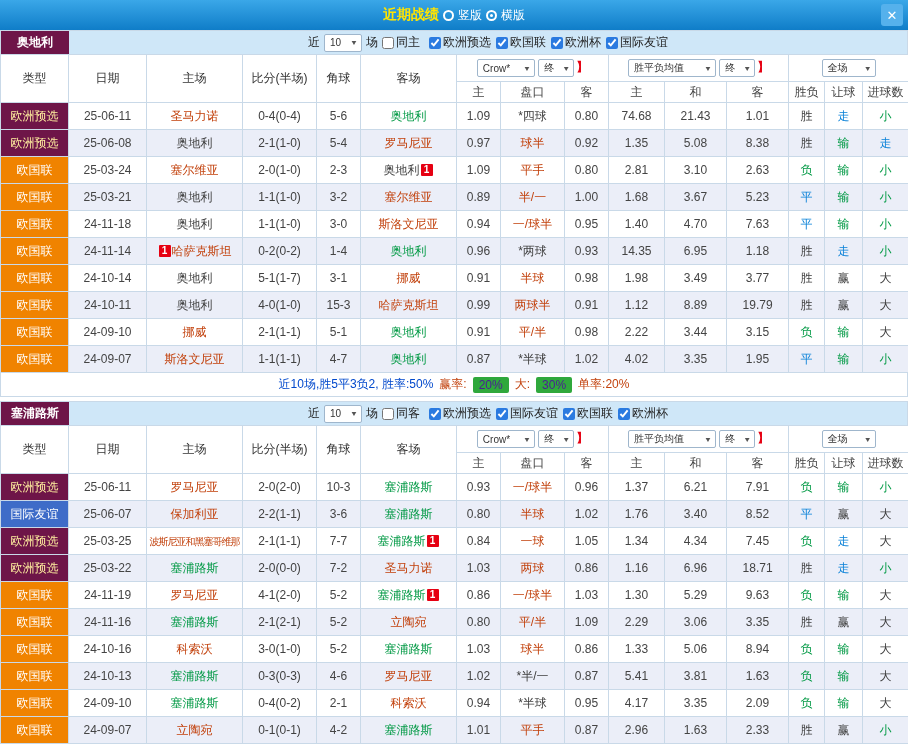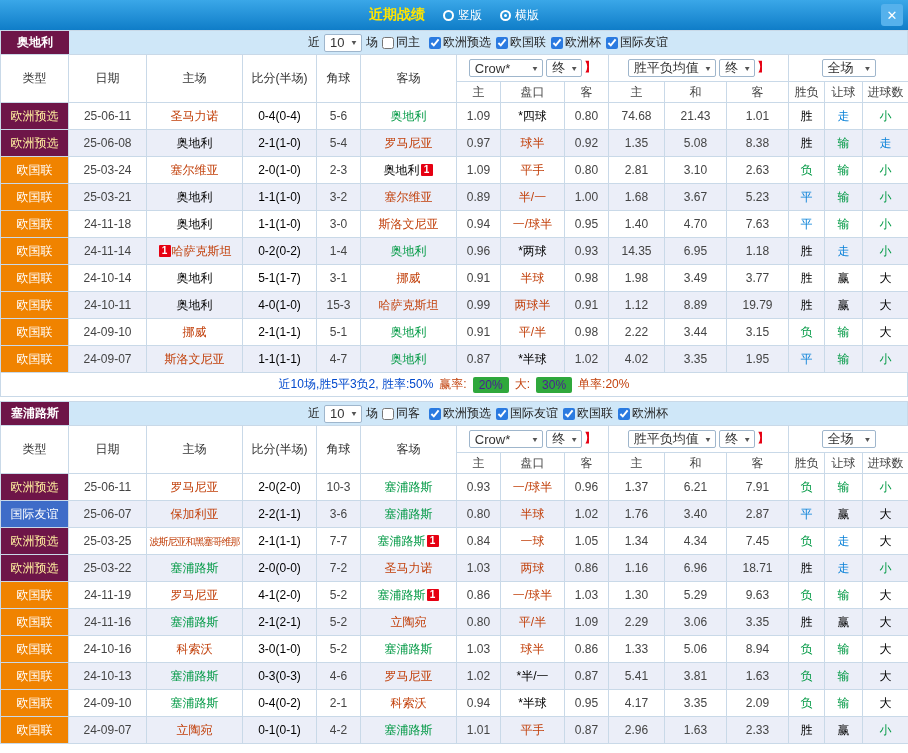--- a/index.html
+++ b/index.html
@@ -1,54 +1,54 @@
 <!DOCTYPE html>
 <html><head>
 <meta charset="utf-8">
 <style>
   *{margin:0;padding:0;box-sizing:border-box}
   html,body{width:908px;background:#fff}
   body{font-family:"Liberation Sans","DejaVu Sans",sans-serif}
   .window{width:908px;height:753px;overflow:hidden;background:#fff;position:relative}
 
   
-  .titlebar{height:30px;background:linear-gradient(#3aa7e8,#0f7dc8);display:flex;align-items:center;justify-content:center;gap:18px;position:relative}
+  .titlebar{height:30px;background:linear-gradient(#3aa7e8,#0f7dc8);display:flex;align-items:center;justify-content:center;gap:4px;position:relative}
   .title{color:#ffe400;font-weight:bold;font-size:14px}
   .radio-group{display:inline-flex;align-items:center;gap:4px;color:#fff;font-size:12px;cursor:pointer}
   .radio{width:11px;height:11px;border:2px solid #fff;border-radius:50%;display:inline-block;position:relative;background:transparent}
   .radio.sel::after{content:"";position:absolute;left:2px;top:2px;width:3px;height:3px;background:#fff;border-radius:50%}
   .close{position:absolute;right:5px;top:4px;width:22px;height:22px;background:#55b1ec;border-radius:3px;color:#fff;font-size:13px;font-weight:bold;display:flex;align-items:center;justify-content:center;cursor:pointer}
 
   
   .filter-row{display:flex;height:24px;background:#cfe7f8;border:1px solid #c9d9e8;border-bottom:none}
   .team-label{width:68px;flex:none;background:#6e1548;color:#fff;font-weight:bold;font-size:12px;display:flex;align-items:center;justify-content:center}
   .filter-content{flex:1;display:flex;align-items:center;justify-content:center;gap:4px;font-size:12px;color:#222}
   .chk{display:inline-flex;align-items:center;gap:2px;cursor:pointer}
   .gap{}
   .leagues{display:inline-flex;align-items:center}
   .leagues .chk{margin-left:5px}
   input[type=checkbox]{width:12px;height:12px;accent-color:#2a7ae0}
 
   
-  .dd{display:inline-flex;align-items:center;justify-content:space-between;gap:5px;border:1px solid #9fb6cc;background:#fff;font-size:13px;color:#333;padding:0 3px 0 5px;border-radius:2px;height:18px;cursor:pointer;vertical-align:middle}
+  .dd{display:inline-flex;align-items:center;justify-content:space-between;gap:5px;border:1px solid #9fb6cc;background:#fff;font-size:10px;color:#333;padding:0 3px 0 5px;border-radius:2px;height:18px;cursor:pointer;vertical-align:middle}
   .dd::after{content:"▼";font-size:8px;color:#555;transform:scaleY(.85)}
-  .dd-sm{width:38px}.dd-book{width:74px}.dd-final{width:36px}.dd-avg{width:88px}.dd-full{width:54px}
+  .dd-sm{width:38px}.dd-book{width:58px}.dd-final{width:36px}.dd-avg{width:88px}.dd-full{width:54px}
   .bracket{color:#e60012;font-size:12px;margin-left:2px;font-weight:bold}
 
   
   table{border-collapse:collapse;table-layout:fixed;width:908px}
   th,td{border:1px solid #c9d9e8;text-align:center;font-size:12px;font-weight:normal;color:#333;overflow:hidden;white-space:nowrap}
   thead tr.ctl th{height:27px;background:#fff}
   thead tr.sub th{height:21px;color:#444;background:#fff}
   tbody td{height:27px}
   tbody tr.alt td{background:#ebeef8}
   .t-euq{background:#6e1548 !important;color:#ffef9f}
   .t-unl{background:#f08300 !important;color:#fff}
   .t-fri{background:#3e6cc8 !important;color:#fff}
-  .f-red{color:#000000}.f-grn{color:#009944}.f-blk{color:#c2410c}.f-blu{color:#0b82d8}.f-dim{color:#444}
+  .f-red{color:#404040}.f-grn{color:#009944}.f-blk{color:#c2410c}.f-blu{color:#0b82d8}.f-dim{color:#444}
   .badge{display:inline-block;background:#e60012;color:#fff;font-size:10px;font-weight:bold;line-height:12px;width:12px;height:12px;border-radius:1px;margin:0 1px;vertical-align:1px;text-align:center}
   .long{font-size:10px;letter-spacing:-1px}
 
   
   .summary{height:24px;border:1px solid #c9d9e8;border-top:none;display:flex;align-items:center;justify-content:center;gap:6px;font-size:12px;background:#fff}
   .s-blue{color:#0048cc}
   .s-red{color:#c2410c}
   .s-badge{background:#2fa83c;color:#4c1d95;padding:1px 6px;border-radius:2px}
 
   #section-1{margin-top:4px}
@@ -465,21 +465,21 @@
             <td class="f-dim">25-06-07</td>
             <td><span class="f-blk">保加利亚</span></td>
             <td class="f-red">2-2(1-1)</td>
             <td class="f-dim">3-6</td>
             <td><span class="f-grn">塞浦路斯</span></td>
             <td class="f-dim">0.80</td>
             <td class="f-blk">半球</td>
             <td class="f-dim">1.02</td>
             <td class="f-dim">1.76</td>
             <td class="f-dim">3.40</td>
-            <td class="f-dim">2.87</td>
+            <td class="f-dim">8.52</td>
             <td class="f-blu">平</td>
             <td class="f-red">赢</td>
             <td class="f-red">大</td>
           </tr>
           <tr>
             <td class="type t-euq">欧洲预选</td>
             <td class="f-dim">25-03-25</td>
             <td><span class="f-blk long">波斯尼亚和黑塞哥维那</span></td>
             <td class="f-red">2-1(1-1)</td>
             <td class="f-dim">7-7</td>

